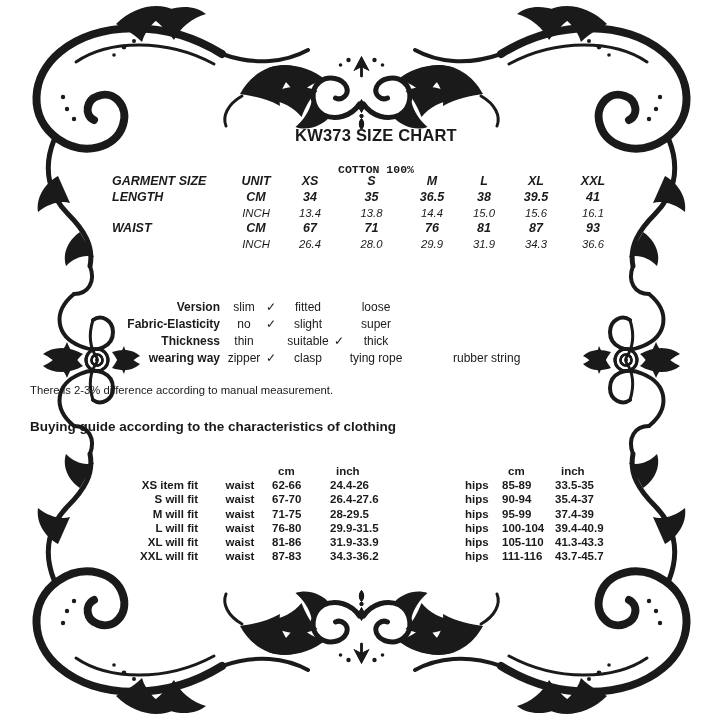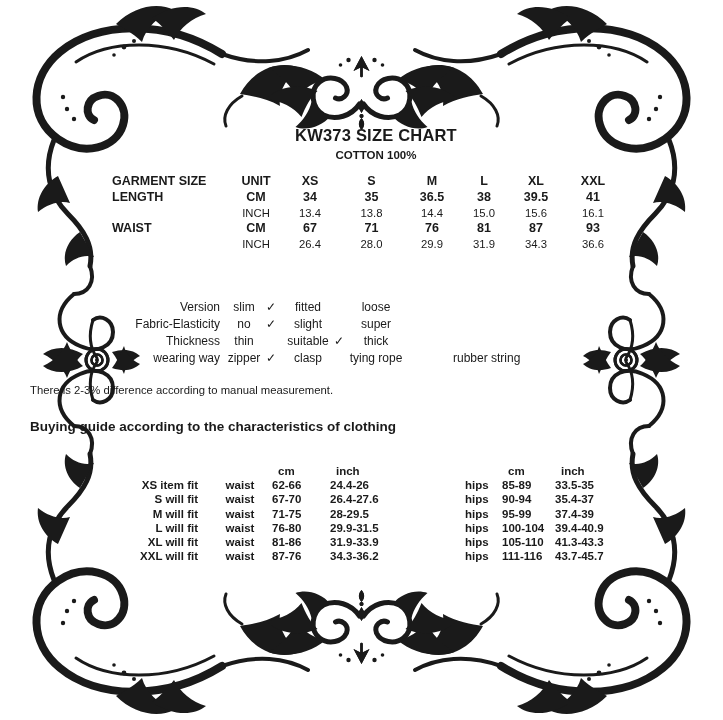--- a/index.html
+++ b/index.html
@@ -10,38 +10,38 @@
   }
   .border-svg{position:absolute;left:0;top:0;z-index:0;}
   .lf{fill:#1a1a1a;stroke:none;}
   .sk{fill:none;stroke:#1a1a1a;stroke-linecap:round;stroke-linejoin:round;}
   .w8{stroke-width:8px;} .w5{stroke-width:5px;} .w4{stroke-width:4px;} .w3{stroke-width:3px;} .w2{stroke-width:2.5px;}
 
   .content{position:absolute;left:0;top:0;width:723px;height:720px;z-index:1;}
 
   .title-block{position:absolute;left:30px;top:126px;width:692px;text-align:center;}
   .page-title{font-size:16.5px;font-weight:bold;letter-spacing:0.2px;}
-  .page-subtitle{font-size:11.5px;font-weight:bold;margin-top:4px;}
+  .page-subtitle{font-size:11.5px;font-weight:bold;margin-top:18px;font-family:Liberation Mono, monospace;}
 
   .size-table{
     position:absolute;left:112px;top:174px;
     display:grid;grid-template-columns:120px 48px 60px 63px 58px 46px 58px 56px;
   }
   .srow{display:contents;}
-  .srow span{display:block;line-height:15.8px;text-align:center;font-size:12.5px;font-weight:bold;white-space:nowrap;}
+  .srow span{display:block;line-height:15.8px;text-align:center;font-size:12.5px;font-weight:bold;white-space:nowrap;font-style:italic;}
   .srow span.lab{text-align:left;}
   .srow.reg span{font-weight:normal;font-size:11.3px;}
 
   .attr-table{
     position:absolute;left:57px;top:299px;
     display:grid;grid-template-columns:165px 44px 16px 52px 14px 56px 49px 140px;
   }
   .arow{display:contents;}
   .arow span{display:block;line-height:17px;font-size:12px;text-align:center;white-space:nowrap;}
-  .arow span.albl{font-weight:normal;text-align:right;padding-right:2px;}
+  .arow span.albl{font-weight:bold;text-align:right;padding-right:2px;}
   .arow span.achk{text-align:left;font-size:12px;}
   .arow span.aopt4{text-align:left;}
 
   .notes-block{position:absolute;left:30px;top:383px;width:692px;}
   .note-line{font-size:11.3px;line-height:14.6px;}
   .guide-heading{font-size:13.5px;font-weight:bold;margin-top:20px;line-height:17px;}
 
   .guide-table{
     position:absolute;left:140px;top:464px;
     display:grid;grid-template-columns:58px 74px 58px 135px 37px 53px 85px;
@@ -270,21 +270,21 @@
       <span class="gmid">waist</span>
       <span>81-86</span>
       <span>31.9-33.9</span>
       <span>hips</span>
       <span>105-110</span>
       <span>41.3-43.3</span>
     </div>
     <div class="grow">
       <span class="glbl">XXL will fit</span>
       <span class="gmid">waist</span>
-      <span>87-76</span>
+      <span>87-83</span>
       <span>34.3-36.2</span>
       <span>hips</span>
       <span>111-116</span>
       <span>43.7-45.7</span>
     </div>
   </div>
 
 </div>
 
 </body></html>

